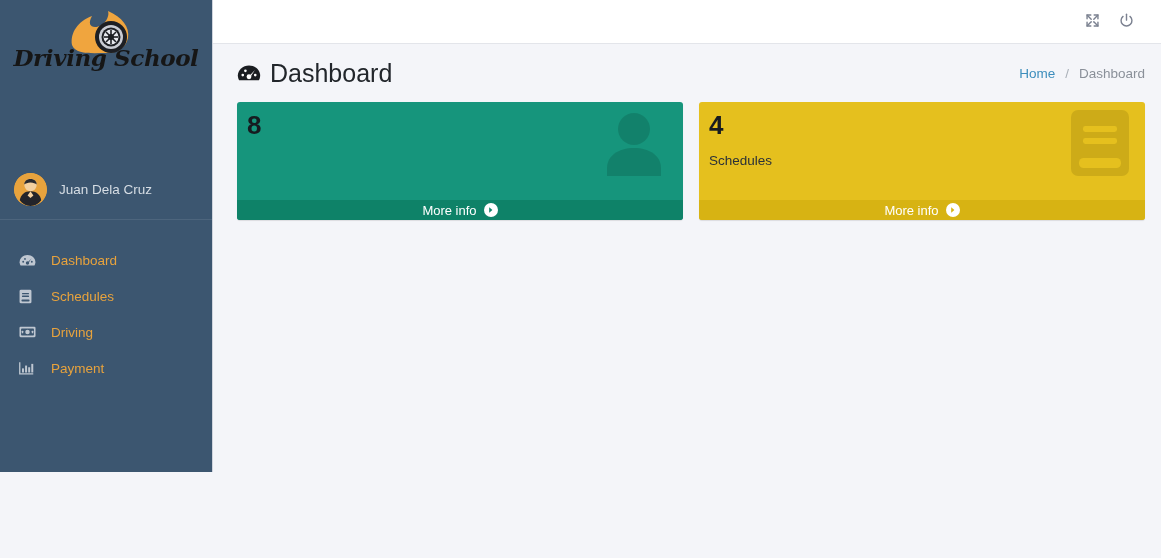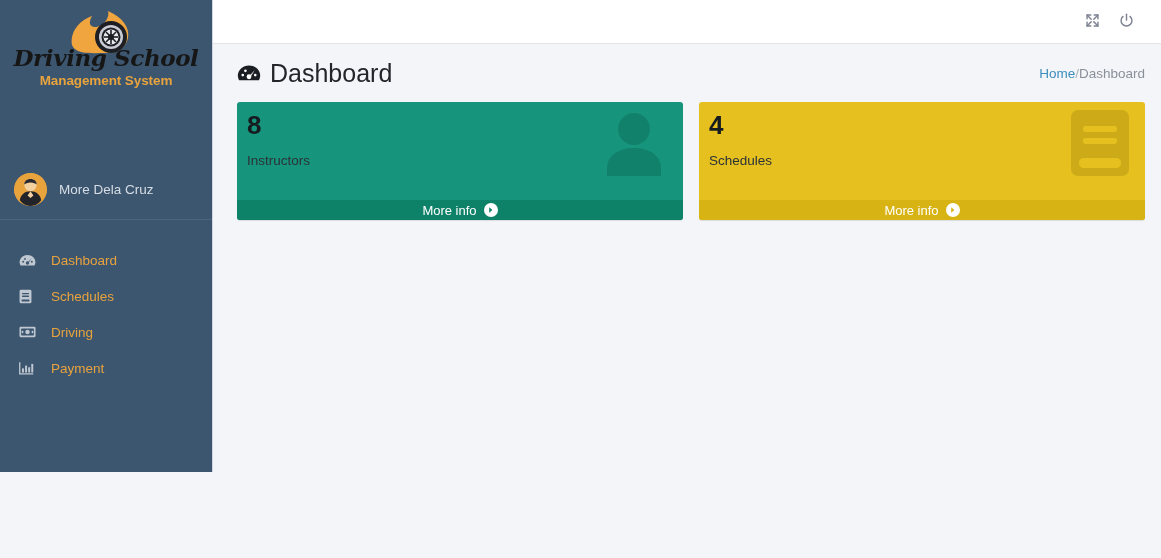--- a/index.html
+++ b/index.html
@@ -187,21 +187,21 @@
     display: flex;
     align-items: center;
     color: #1a1d21;
   }
 
   .breadcrumb {
     font-size: 13.5px;
     color: #8a9099;
     display: flex;
     align-items: center;
-    gap: 0;
+    gap: 10px;
   }
 
   .breadcrumb .crumb-link {
     color: #3c8dbc;
     cursor: pointer;
     text-decoration: none;
   }
   .breadcrumb .crumb-sep { color: #aab0b8; }
   .breadcrumb .crumb-current { color: #8a9099; }
 
@@ -287,35 +287,34 @@
           <circle cx="47" cy="26" r="7.5" fill="#e6e8ee"></circle>
           <circle cx="47" cy="26" r="3" fill="#1d1f24"></circle>
           <g stroke="#1d1f24" stroke-width="1.6">
             <line x1="47" y1="19" x2="47" y2="33"></line>
             <line x1="40" y1="26" x2="54" y2="26"></line>
             <line x1="42" y1="21" x2="52" y2="31"></line>
             <line x1="52" y1="21" x2="42" y2="31"></line>
           </g>
         </svg>
         <div class="logo-script">Driving School</div>
-        <div class="logo-sub">Management System</div>
       </div>
     </div>
 
     <div class="user-panel">
       <div class="avatar">
         <svg viewBox="0 0 33 33" width="33" height="33">
           <circle cx="16.5" cy="16.5" r="16.5" fill="#e8a33d"></circle>
           <circle cx="16.5" cy="12" r="6.2" fill="#f3d0a0"></circle>
           <path d="M16.5 6 C12.5 6 10.3 8.4 10.3 11.6 C11.5 10.6 13.6 9.6 16.5 9.6 C19.4 9.6 21.5 10.6 22.7 11.6 C22.7 8.4 20.5 6 16.5 6 Z" fill="#2a2a2e"></path>
           <path d="M16.5 18.2 C10.8 18.2 6.6 21.6 5.8 27.2 C8.5 30.8 12.2 33 16.5 33 C20.8 33 24.5 30.8 27.2 27.2 C26.4 21.6 22.2 18.2 16.5 18.2 Z" fill="#23242a"></path>
           <path d="M16.5 18.2 L13.6 22.6 L16.5 25 L19.4 22.6 Z" fill="#f3d0a0"></path>
         </svg>
       </div>
-      <span class="username">More Dela Cruz</span>
+      <span class="username">Juan Dela Cruz</span>
     </div>
 
     <nav class="nav">
 
       <a class="nav-item">
         <span class="nav-icon">
           <svg viewBox="0 0 18 16" width="17" height="15">
             <path d="M9 2.2 C4.3 2.2 0.6 5.6 0.6 9.8 C0.6 11.1 1 12.3 1.6 13.3 L16.4 13.3 C17 12.3 17.4 11.1 17.4 9.8 C17.4 5.6 13.7 2.2 9 2.2 Z" fill="#bfc7d1"></path>
             <circle cx="4.4" cy="9.4" r="1" fill="#3c5670"></circle>
             <circle cx="6.3" cy="6.3" r="1" fill="#3c5670"></circle>
@@ -415,21 +414,20 @@
         <span class="crumb-sep">/</span>
         <span class="crumb-current">Dashboard</span>
       </div>
     </div>
 
     <div class="cards-row">
 
       <div class="card card-green">
         <div class="card-body">
           <div class="card-number">8</div>
-          <div class="card-label">Instructors</div>
           <div class="card-bigicon">
             <svg viewBox="0 0 70 70" width="70" height="70">
               <circle cx="35" cy="21" r="16" fill="#063f31"></circle>
               <path d="M35 40 C19 40 8 48 8 60 L8 68 L62 68 L62 60 C62 48 51 40 35 40 Z" fill="#063f31"></path>
             </svg>
           </div>
         </div>
         <div class="card-footer">
           <span>More info</span>
           <span class="arrow-circle">

